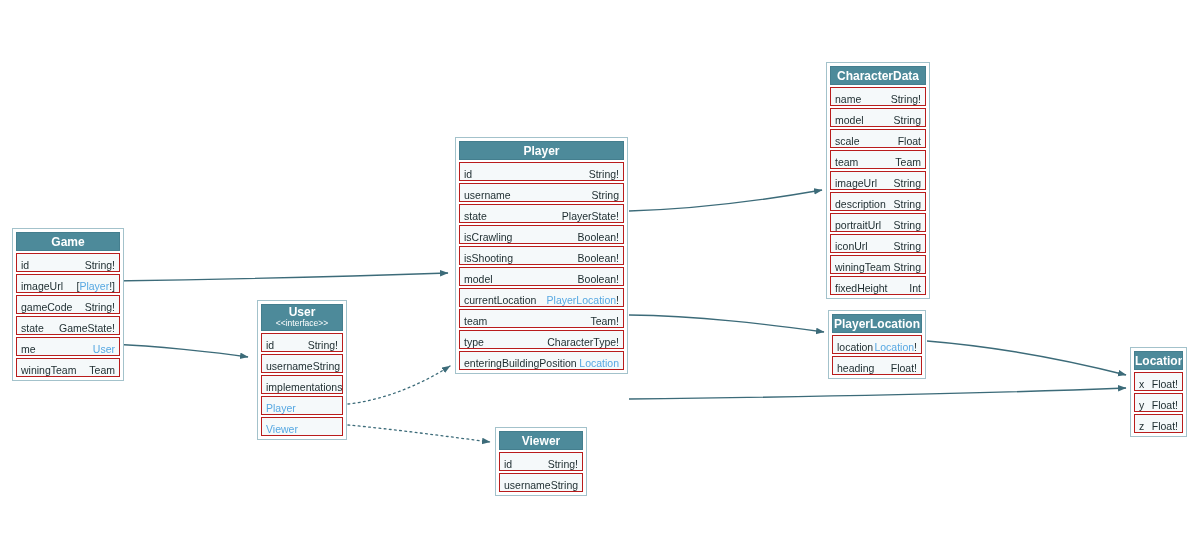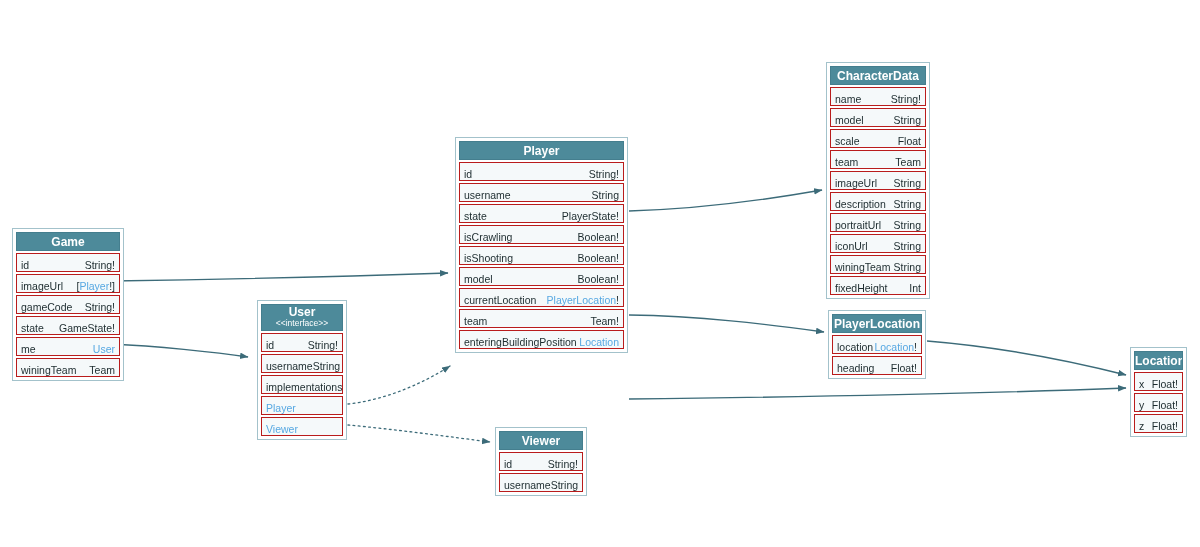--- a/index.html
+++ b/index.html
@@ -185,20 +185,24 @@
       </div>
       <div class="field-row">
         <span class="field-name">currentLocation</span>
         <span class="field-type"><span class="link-text">PlayerLocation</span><span>!</span></span>
       </div>
       <div class="field-row">
         <span class="field-name">team</span>
         <span class="field-type"><span>Team!</span></span>
       </div>
       <div class="field-row">
+        <span class="field-name">type</span>
+        <span class="field-type"><span>CharacterType!</span></span>
+      </div>
+      <div class="field-row">
         <span class="field-name">enteringBuildingPosition</span>
         <span class="field-type"><span class="link-text">Location</span></span>
       </div>
     </div>
     <div class="entity" style="left: 495px; top: 427px; width: 92px;">
       <div class="entity-header">Viewer</div>
       <div class="field-row">
         <span class="field-name">id</span>
         <span class="field-type"><span>String!</span></span>
       </div>

